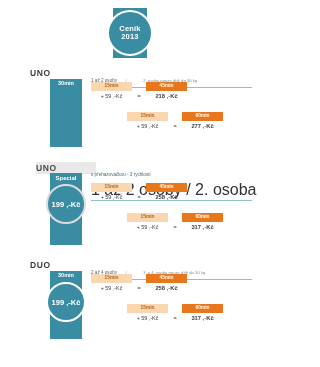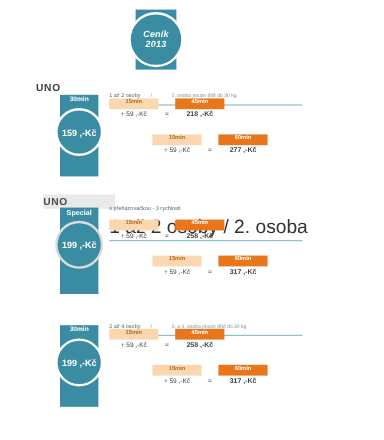--- a/index.html
+++ b/index.html
@@ -27,21 +27,20 @@
   }
   .hdr-circle{
     position:absolute;left:50%;top:50%;transform:translate(-50%,-50%);
     width:42px;height:42px;border-radius:50%;
     background:#3a8ca2;
     border:2px solid #ffffff;
     display:flex;flex-direction:column;
     align-items:center;justify-content:center;
     color:#ffffff;font-weight:bold;
     line-height:1.12;
-    font-style:italic;
   }
   .hdr-circle span{font-size:7.5px;letter-spacing:.2px;}
 
   
   .block{
     position:relative;
     height:88px;
     margin-top:6px;
   }
   .block.b2{height:92px;}
@@ -146,21 +145,20 @@
       <span>2013</span>
     </div>
   </div>
 </div>
 
 <div class="block b1">
   <div class="leftcol">
     <div class="blk-title">UNO</div>
     <div class="bar"></div>
     <div class="minibadge">30min</div>
-    <div class="pricecircle">159 ,-Kč</div>
   </div>
   <div class="rightcol">
     <div class="desc">
       <span class="d1">1 až 2 osoby</span>
       <span class="sep">/</span>
       <span class="d2">2. osoba pouze dítě do 30 kg</span>
     </div>
     <div class="row r1">
       <div class="chips">
         <div class="chip light">15min</div>
@@ -226,20 +224,21 @@
         <div class="val">+ 59 ,-Kč</div>
         <div class="eq">=</div>
         <div class="val total">317 ,-Kč</div>
       </div>
     </div>
   </div>
 </div>
 
 <div class="block b3">
   <div class="leftcol">
+    <div class="blk-title">DUO</div>
     <div class="bar"></div>
     <div class="minibadge">30min</div>
     <div class="pricecircle">199 ,-Kč</div>
   </div>
   <div class="rightcol">
     <div class="desc">
       <span class="d1">2 až 4 osoby</span>
       <span class="sep">/</span>
       <span class="d2">3. a 4. osoba pouze dítě do 30 kg</span>
     </div>

